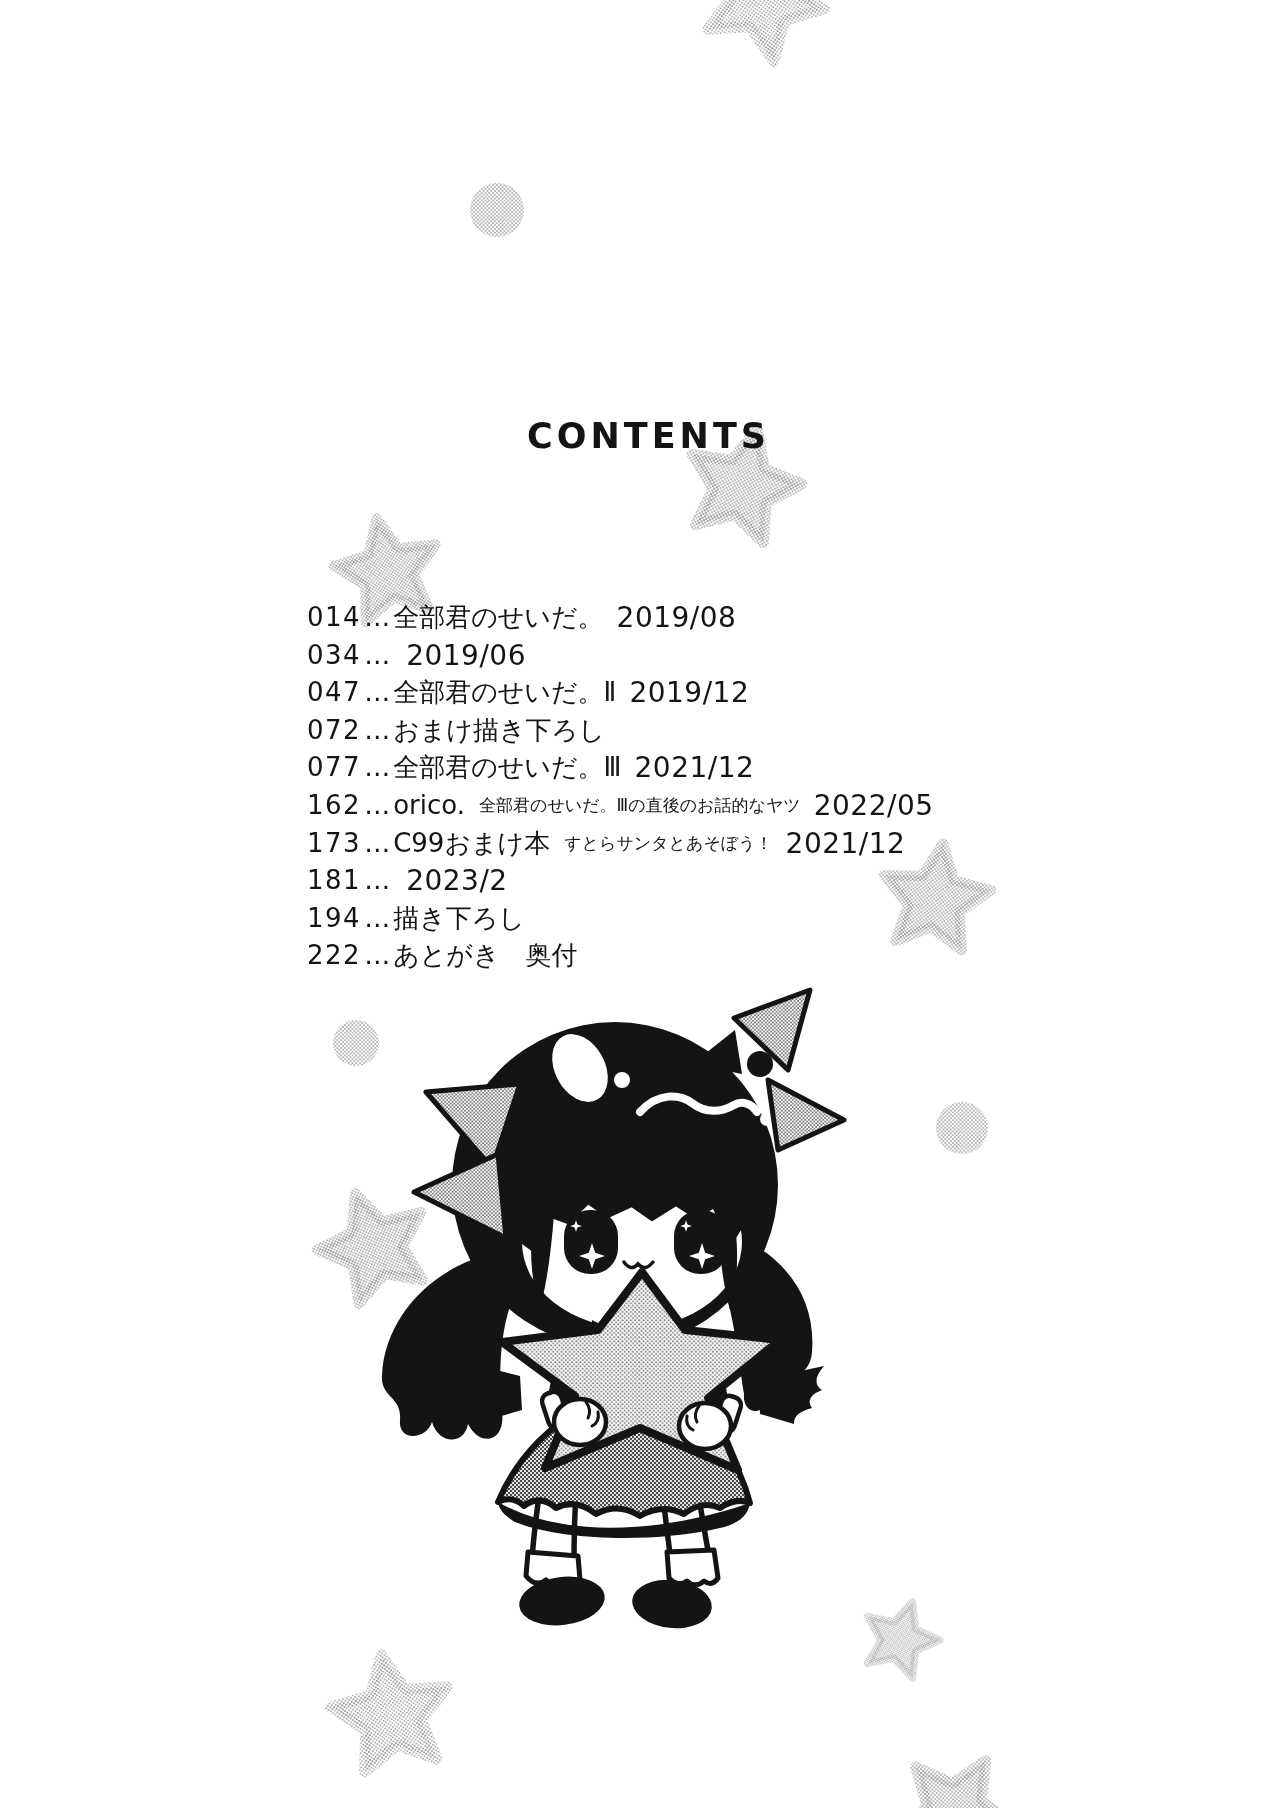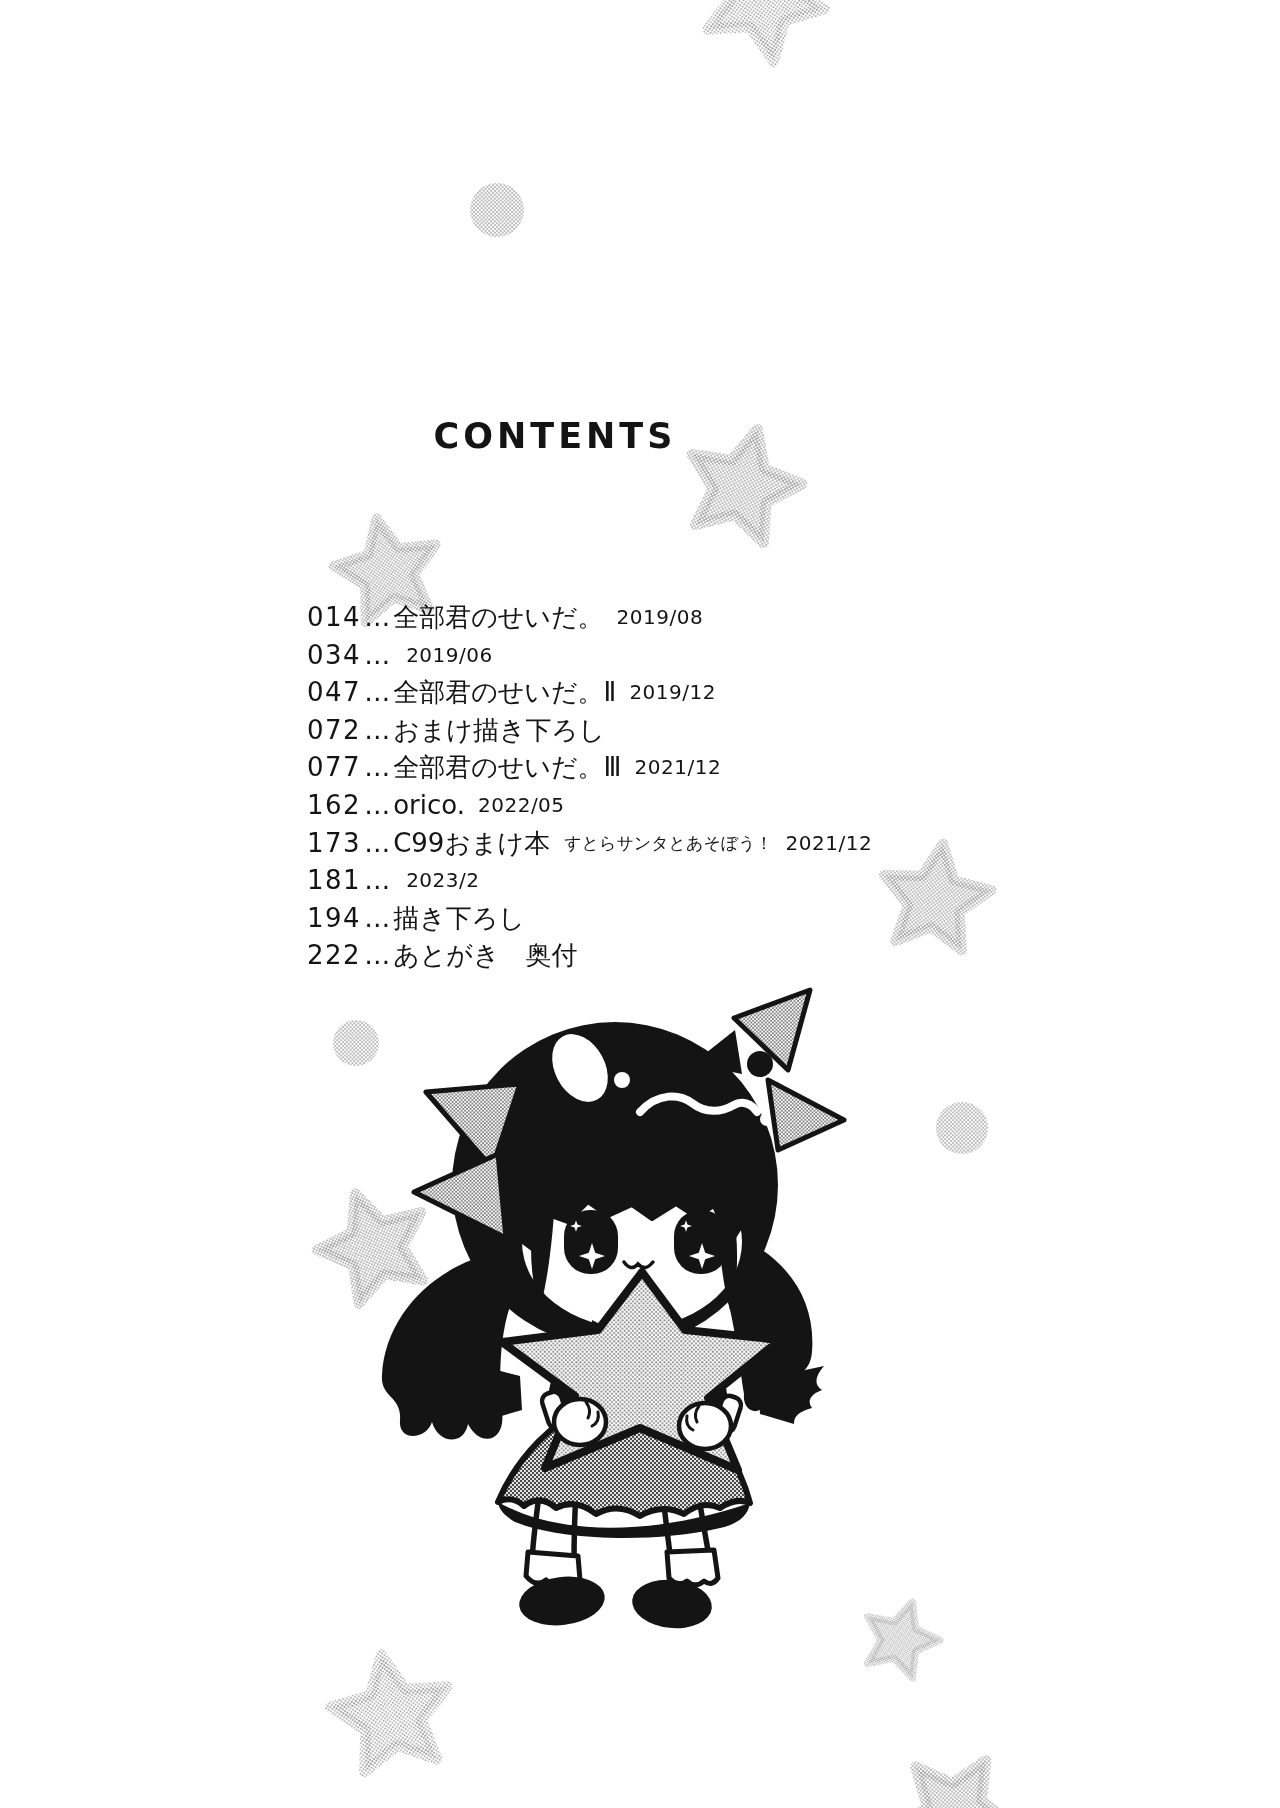--- a/index.html
+++ b/index.html
@@ -2,32 +2,32 @@
 <html><head>
 <meta charset="utf-8">
 <style>
   html,body{margin:0;padding:0;}
   body{
     width:1280px;height:1808px;background:#ffffff;position:relative;overflow:hidden;
     font-family:"DejaVu Sans","Liberation Sans",sans-serif;color:#141414;
   }
   .deco{position:absolute;left:0;top:0;}
   .contents-title{
-    position:absolute;left:340px;top:416px;width:430px;text-align:center;
+    position:absolute;left:340px;top:416px;width:430px;text-align:right;
     font-size:35px;font-weight:800;letter-spacing:4px;color:#141414;
   }
   .toc{position:absolute;left:307px;top:599px;}
   .toc-row{
     display:flex;align-items:flex-end;white-space:nowrap;
     height:37.6px;line-height:37.6px;font-size:26px;color:#141414;
   }
   .toc-num{letter-spacing:1.5px;}
   .toc-leader{margin:0 3px;}
   .toc-sub{font-size:17px;margin-left:14px;}
-  .toc-date{font-size:20px;margin-left:13px;letter-spacing:0.5px;}
+  .toc-date{font-size:28px;margin-left:13px;letter-spacing:0.5px;}
   .toc-sub:empty,.toc-date:empty{display:none;}
   .chara{position:absolute;left:340px;top:1000px;overflow:visible;}
 </style>
 </head>
 <body>
 
 <svg class="deco" width="1280" height="1808" viewBox="0 0 1280 1808" aria-hidden="true">
   <defs>
     <pattern id="ptDeco" patternUnits="userSpaceOnUse" width="6.5" height="6.5">
       <circle cx="1.7" cy="1.7" r="1.5" fill="#9e9e9e"></circle>
@@ -86,20 +86,21 @@
   <div class="toc-row">
       <span class="toc-num">077</span>
       <span class="toc-leader">…</span>
       <span class="toc-title">全部君のせいだ。Ⅲ</span>
       <span class="toc-date">2021/12</span>
     </div>
   <div class="toc-row">
       <span class="toc-num">162</span>
       <span class="toc-leader">…</span>
       <span class="toc-title">orico.</span>
+      <span class="toc-sub">全部君のせいだ。Ⅲの直後のお話的なヤツ</span>
       <span class="toc-date">2022/05</span>
     </div>
   <div class="toc-row">
       <span class="toc-num">173</span>
       <span class="toc-leader">…</span>
       <span class="toc-title">C99おまけ本</span>
       <span class="toc-sub">すとらサンタとあそぼう！</span>
       <span class="toc-date">2021/12</span>
     </div>
   <div class="toc-row">

